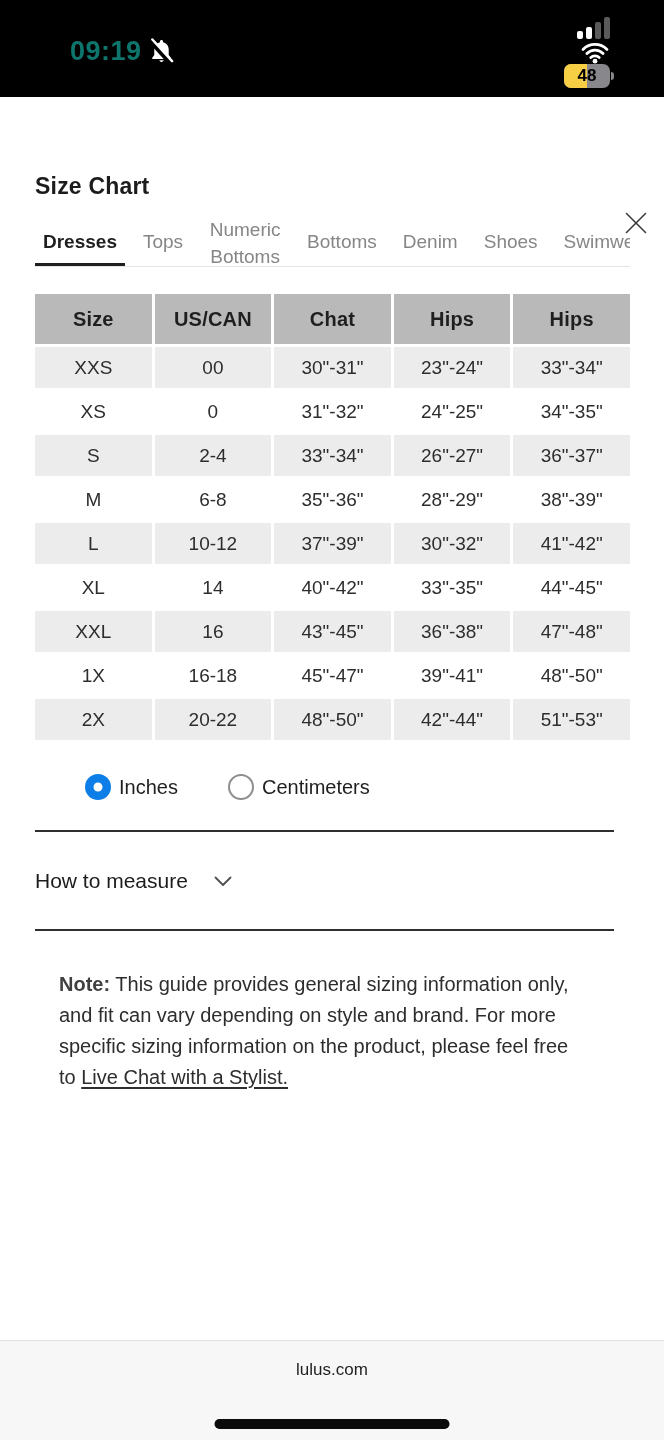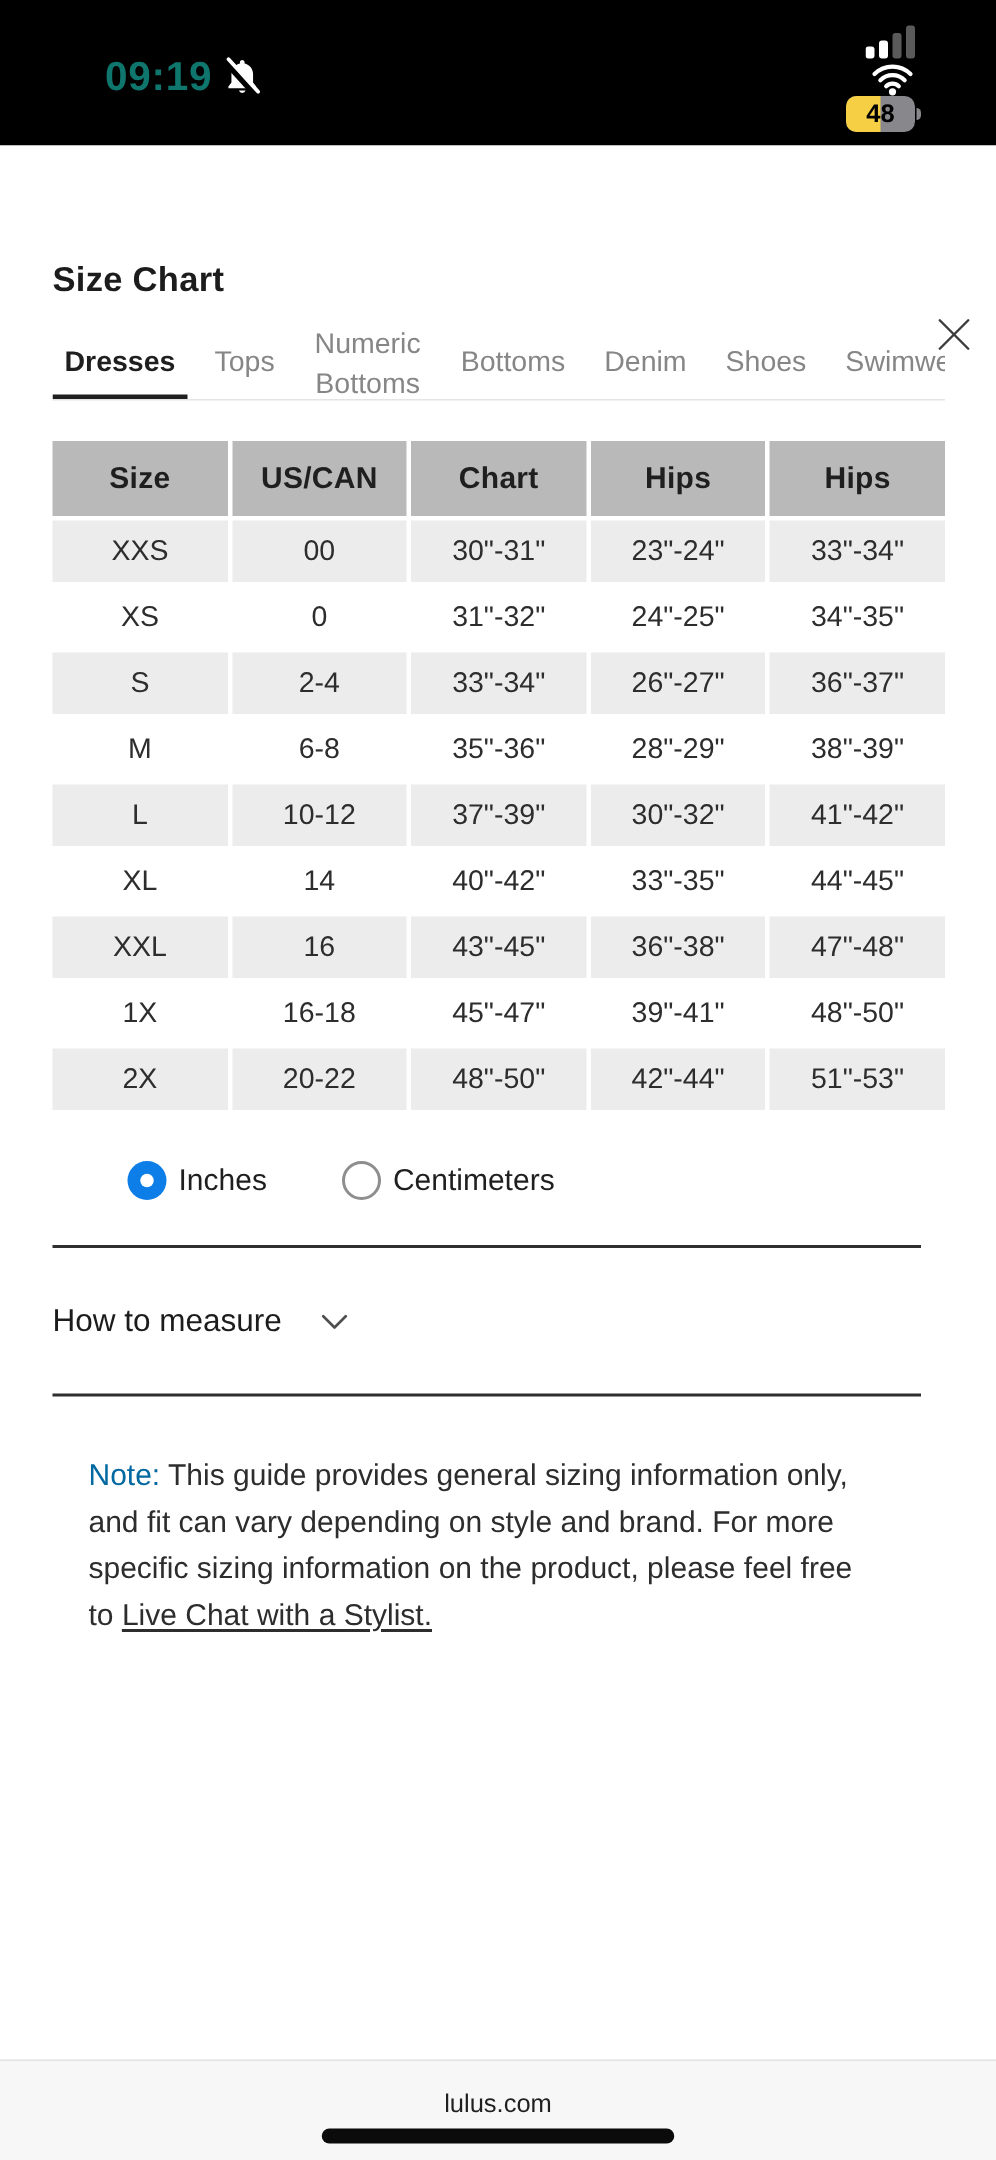--- a/index.html
+++ b/index.html
@@ -55,25 +55,25 @@
   .radio.unselected{border:2.5px solid #8e8e8e;}
 
   
   .divider{height:2px;background:#2f2f2f;border:none;margin:29px 0 0;}
   .divider.m33{margin-top:33px;}
   .h2m{margin-top:34px;display:flex;align-items:center;gap:26px;height:30px;cursor:pointer;width:fit-content;}
   .h2m-label{font-size:21px;font-weight:500;color:#1c1c1c;}
 
   
   .note{margin:38px 0 0 24px;width:524px;font-size:20px;line-height:31px;color:#2d2d2d;}
-  .note .note-label{font-weight:400;color:#0369a1;}
+  .note .note-label{font-weight:700;color:#404040;}
   .note a{color:#2d2d2d;text-decoration:underline;text-underline-offset:3px;cursor:pointer;}
 
   
-  .footer{position:absolute;left:0;bottom:0;width:664px;height:67px;background:var(--footer-bg,#f7f7f7);
+  .footer{position:absolute;left:0;bottom:0;width:664px;height:100px;background:var(--footer-bg,#f7f7f7);
     border-top:1px solid #e2e2e2;box-sizing:border-box;text-align:center;}
   .footer-label{display:inline-block;margin-top:19px;font-size:17px;color:#1f1f1f;}
   .home-indicator{position:absolute;left:50%;bottom:11px;transform:translateX(-50%);
     width:235px;height:10px;border-radius:5px;background:#0b0b0b;}
 </style>
 </head>
 <body>
 
 <div class="screen">
 
@@ -136,21 +136,21 @@
         <button class="tab">Denim</button>
         <button class="tab">Shoes</button>
         <button class="tab">Swimwear</button>
       </nav>
 
     <table class="size-table">
       <thead>
           <tr>
             <th>Size</th>
             <th>US/CAN</th>
-            <th>Chart</th>
+            <th>Chat</th>
             <th>Hips</th>
             <th>Hips</th>
           </tr>
         </thead>
       <tbody>
           <tr class="alt">
             <td>XXS</td>
             <td>00</td>
             <td>30"-31"</td>
             <td>23"-24"</td>

